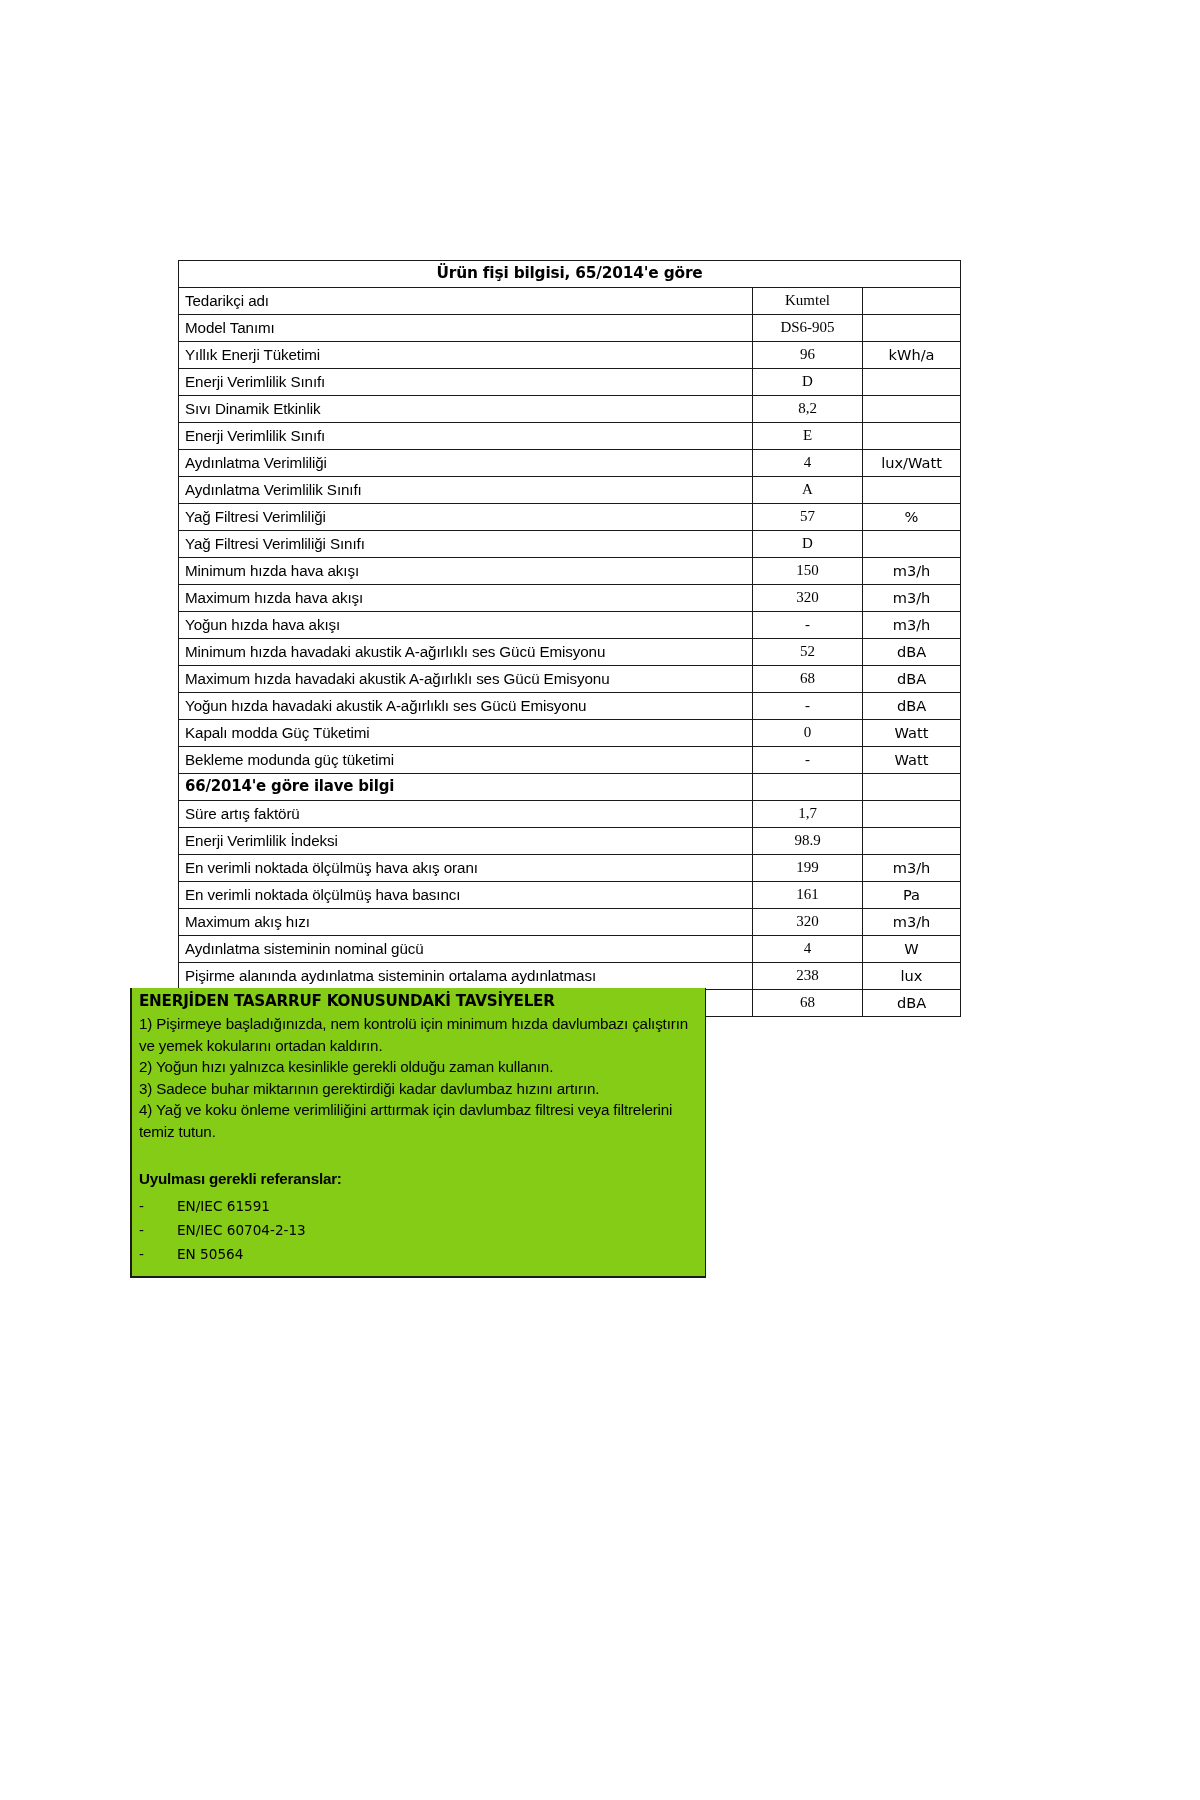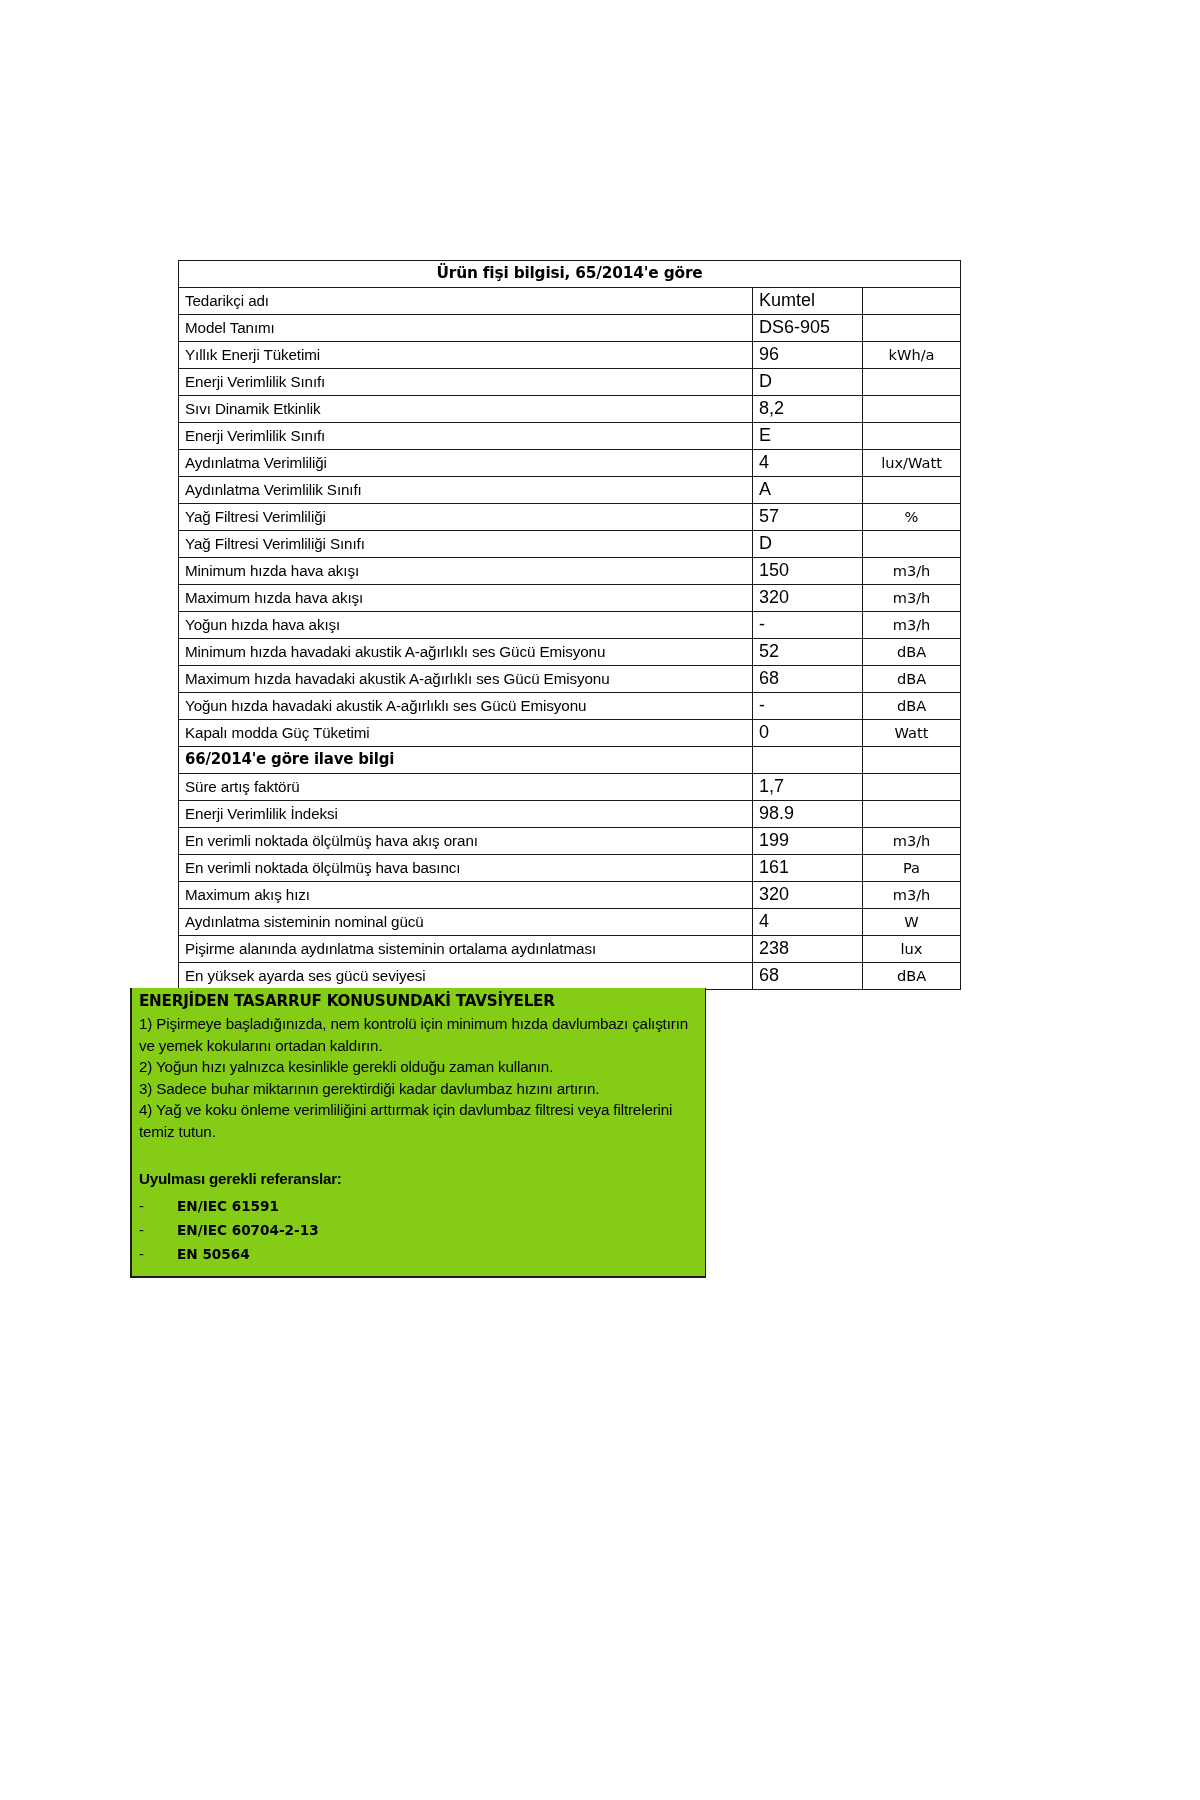--- a/index.html
+++ b/index.html
@@ -55,23 +55,23 @@
   
   col.c-label { width: 574px; }
   col.c-value { width: 110px; }
   col.c-unit  { width: 98px; }
 
   td.label {
     text-align: left;
     letter-spacing: -0.1px;
   }
   td.value {
-    text-align: left;
-    font-family: Liberation Sans, sans-serif;
-    font-size: 18px;
+    text-align: center;
+    font-family: Liberation Serif, serif;
+    font-size: 15px;
   }
   td.unit {
     text-align: center;
     font-family: "DejaVu Sans", sans-serif;
     font-size: 14.6px;
   }
 
   td.title {
     text-align: center;
     font-weight: bold;
@@ -132,21 +132,21 @@
   #refs .ref-row {
     font-family: "DejaVu Sans", sans-serif;
     font-size: 13.6px;
     line-height: 24px;
     display: flex;
   }
   #refs .ref-dash {
     width: 38px;
     flex: 0 0 38px;
   }
-  #refs .ref-text { flex: 1 1 auto; font-weight: bold; }
+  #refs .ref-text { flex: 1 1 auto; }
 </style>
 </head>
 <body>
 
 <div id="page">
 
   <div id="fiche">
     <table class="fiche">
       <colgroup>
         <col class="c-label">
@@ -233,20 +233,25 @@
             <td class="unit">dBA</td>
           </tr>
           <tr>
             <td class="label">Yoğun hızda havadaki akustik A-ağırlıklı ses Gücü Emisyonu</td>
             <td class="value">-</td>
             <td class="unit">dBA</td>
           </tr>
           <tr>
             <td class="label">Kapalı modda Güç Tüketimi</td>
             <td class="value">0</td>
+            <td class="unit">Watt</td>
+          </tr>
+          <tr>
+            <td class="label">Bekleme modunda güç tüketimi</td>
+            <td class="value">-</td>
             <td class="unit">Watt</td>
           </tr>
           <tr>
             <td class="section">66/2014'e göre ilave bilgi</td>
             <td class="blank"></td>
             <td class="blank"></td>
           </tr>
           <tr>
             <td class="label">Süre artış faktörü</td>
             <td class="value">1,7</td>

